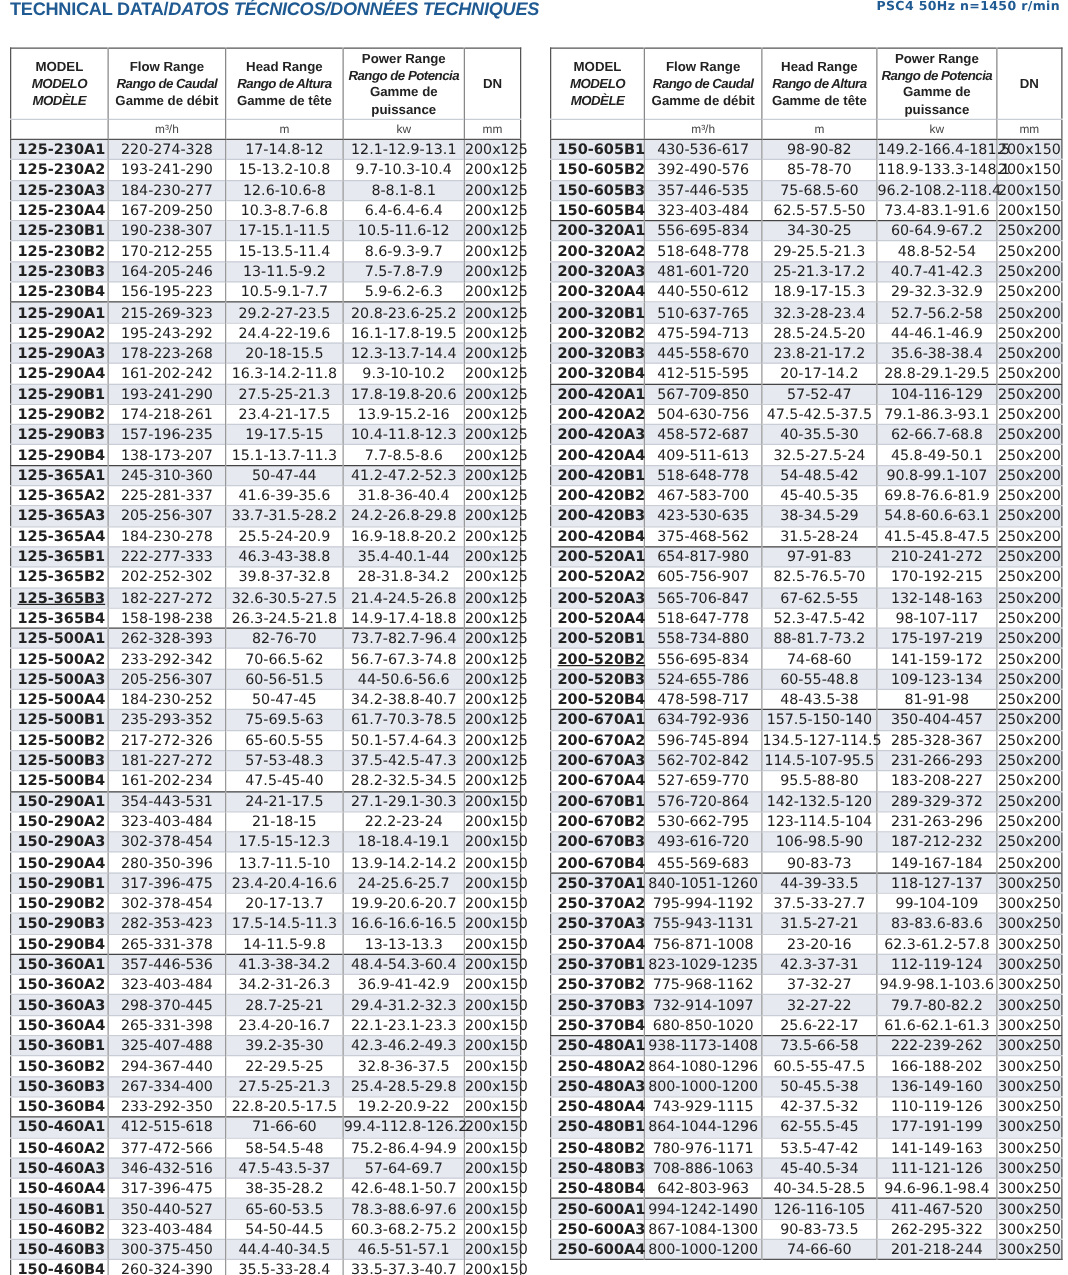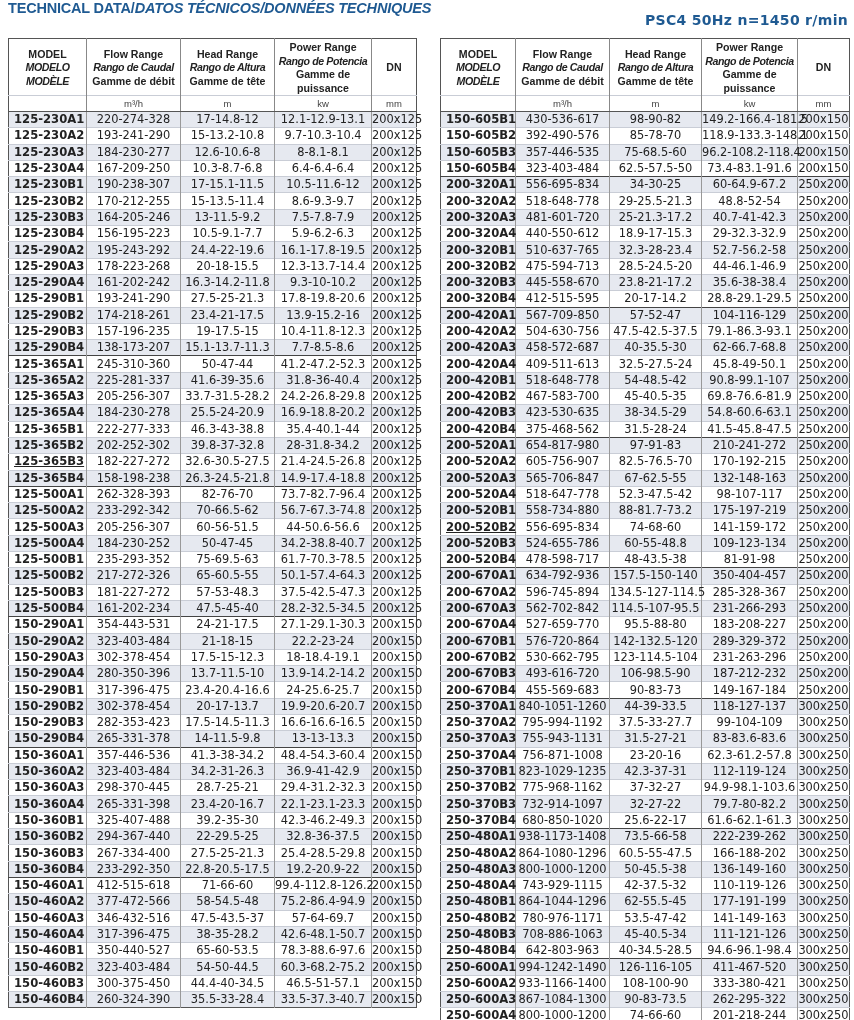--- a/index.html
+++ b/index.html
@@ -1,19 +1,19 @@
 <!DOCTYPE html>
 <html><head>
 <meta charset="utf-8">
 <style>
   html, body { margin: 0; padding: 0; background: #ffffff; }
   body { width: 854px; height: 1020px; position: relative; overflow: hidden; font-family: "DejaVu Sans", "Liberation Sans", sans-serif; color: #222; }
   .title-left { position: absolute; left: 8px; top: 0px; font-family: "Liberation Sans", sans-serif; font-weight: bold; font-size: 14.5px; color: #1f5a92; letter-spacing: -0.2px; white-space: nowrap; }
   .title-left i { font-style: italic; }
-  .title-right { position: absolute; right: 6px; top: 12px; font-family: "DejaVu Sans", sans-serif; font-weight: bold; font-size: 14px; color: #1f5a92; white-space: nowrap; letter-spacing: 0.3px; }
+  .title-right { position: absolute; right: 6px; top: 0px; font-family: "DejaVu Sans", sans-serif; font-weight: bold; font-size: 10px; color: #1f5a92; white-space: nowrap; letter-spacing: 0.3px; }
   table.spec { position: absolute; top: 38px; border-collapse: collapse; font-size: 11.4px; table-layout: fixed; border: 1.5px solid #555; }
   table.spec.left { left: 8px; width: 408px; }
   table.spec.right { left: 440px; width: 409px; }
   table.spec th { font-family: "Liberation Sans", sans-serif; font-weight: bold; font-size: 10.6px; line-height: 13.5px; border-left: 1px solid #888; padding: 2px 1px 0 1px; vertical-align: middle; color: #222; }
   table.spec th .l2, table.spec th .l3 { font-style: italic; display: block; letter-spacing: -0.4px; }
   table.spec th .l1 { display: block; }
   table.spec tr.units td { font-size: 9.5px; color: #444; height: 14px; border-bottom: 1.5px solid #555; padding: 0; text-align: center; font-family: "Liberation Sans", sans-serif; border-left: 1px solid #888; }
   table.spec td { height: 15.3px; padding: 0; text-align: center; border-left: 1px solid #999; border-top: 1px solid #c9cdd6; white-space: nowrap; line-height: 15px; }
   table.spec td.model { font-weight: bold; text-align: left; padding-left: 5px; font-size: 11.6px; }
   table.spec tbody tr:nth-child(odd) td { background: #e6e9f0; }
@@ -120,20 +120,27 @@
         <td>7.5-7.8-7.9</td>
         <td>200x125</td>
       </tr>
       <tr>
         <td class="model" style="border-left: none;">125-230B4</td>
         <td>156-195-223</td>
         <td>10.5-9.1-7.7</td>
         <td>5.9-6.2-6.3</td>
         <td>200x125</td>
       </tr>
+      <tr class="grp">
+        <td class="model" style="border-left: none;">125-290A1</td>
+        <td>215-269-323</td>
+        <td>29.2-27-23.5</td>
+        <td>20.8-23.6-25.2</td>
+        <td>200x125</td>
+      </tr>
       <tr>
         <td class="model" style="border-left: none;">125-290A2</td>
         <td>195-243-292</td>
         <td>24.4-22-19.6</td>
         <td>16.1-17.8-19.5</td>
         <td>200x125</td>
       </tr>
       <tr>
         <td class="model" style="border-left: none;">125-290A3</td>
         <td>178-223-268</td>
@@ -867,27 +874,20 @@
         <td>300x250</td>
       </tr>
       <tr class="grp">
         <td class="model" style="border-left: none;">250-600A1</td>
         <td>994-1242-1490</td>
         <td>126-116-105</td>
         <td>411-467-520</td>
         <td>300x250</td>
       </tr>
       <tr>
-        <td class="model" style="border-left: none;">250-600A2</td>
-        <td>933-1166-1400</td>
-        <td>108-100-90</td>
-        <td>333-380-421</td>
-        <td>300x250</td>
-      </tr>
-      <tr>
         <td class="model" style="border-left: none;">250-600A3</td>
         <td>867-1084-1300</td>
         <td>90-83-73.5</td>
         <td>262-295-322</td>
         <td>300x250</td>
       </tr>
       <tr>
         <td class="model" style="border-left: none;">250-600A4</td>
         <td>800-1000-1200</td>
         <td>74-66-60</td>

